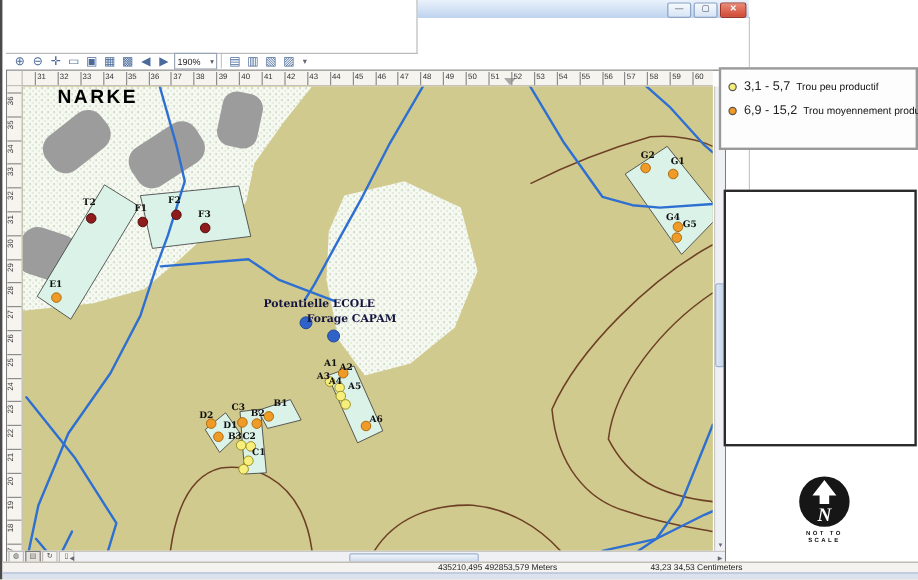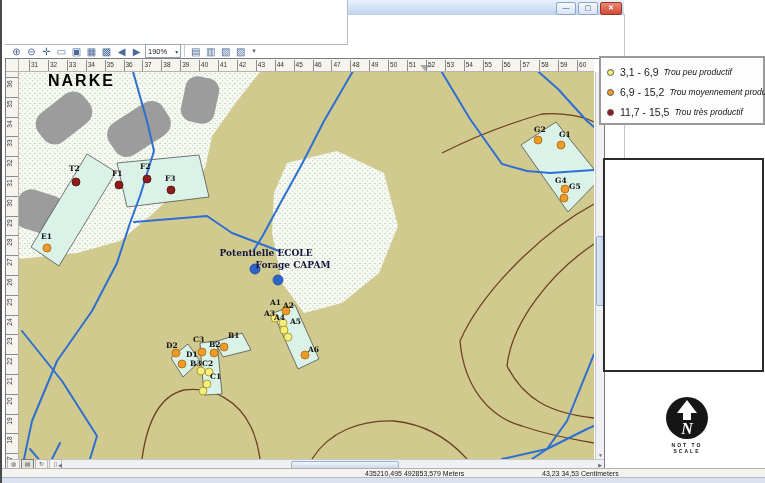--- a/index.html
+++ b/index.html
@@ -41,21 +41,21 @@
   .hscroll{position:absolute;left:0;bottom:0;width:598px;height:10px;background:#eef0f4;border-top:1px solid #c8c8c8;box-sizing:border-box;display:flex;align-items:center;}
   .viewbtn{width:11px;height:9px;font-size:6px;line-height:8px;text-align:center;color:#555;border:1px solid #b9b9b9;background:#f4f3ef;margin-left:1px;}
   .viewbtn.active{border-color:#7a7a7a;background:#e6e4dd;}
   .hthumb{position:absolute;left:285px;top:1px;width:108px;height:8px;background:linear-gradient(#f2f6fb,#ccd9ec);border:1px solid #9db1cc;border-radius:2px;box-sizing:border-box;}
   .harrow{position:absolute;top:2px;font-size:5px;color:#667;}
   
   .legendwin{position:absolute;left:597px;top:56px;width:166px;height:69px;background:#fdfdfd;border:2px solid #9a9a9a;box-sizing:border-box;padding:4px 0 0 6px;}
   .legrow{display:flex;align-items:center;height:20px;}
   .legdot{width:7px;height:7px;border-radius:50%;margin-right:6px;flex:0 0 auto;border:1px solid #555;box-sizing:border-box;}
   .legrange{font-size:10.5px;color:#222;margin-right:5px;white-space:nowrap;}
-  .leglabel{font-size:8.5px;color:#111;white-space:nowrap;font-style:italic;}
+  .leglabel{font-size:8.5px;color:#111;white-space:nowrap;}
   
   .whitepanel{position:absolute;left:601px;top:158px;width:161px;height:214px;background:#fff;border:2px solid #2b2b2b;box-sizing:border-box;}
   
   .north{position:absolute;left:655px;top:395px;width:60px;text-align:center;}
   .north .caption{font-size:5px;font-weight:bold;letter-spacing:2px;color:#111;margin-top:1px;}
   
   .statusbar{position:absolute;left:0;top:468px;width:765px;height:9px;background:#f5f3ef;border-top:1px solid #b5b1a8;font-size:7px;color:#222;}
   .coords{position:absolute;left:363px;top:1px;}
   .pagepos{position:absolute;left:540px;top:1px;}
   .bottomstrip{position:absolute;left:0;top:477px;width:765px;height:6px;background:#dbe2ed;border-top:1px solid #aebbd2;box-sizing:border-box;}
@@ -330,33 +330,28 @@
         </span>
       <div class="harrow" style="left:52px">◀</div>
       <div class="hthumb"></div>
       <div class="harrow" style="right:2px">▶</div>
     </div>
   </div>
 
   <div class="legendwin" id="legendwin">
       <div class="legrow">
         <span class="legdot" style="background: rgb(247, 239, 124);"></span>
-        <span class="legrange">3,1 - 6,9</span>
+        <span class="legrange">3,1 - 5,7</span>
         <span class="leglabel">Trou peu productif</span>
       </div>
       <div class="legrow">
         <span class="legdot" style="background: rgb(240, 154, 40);"></span>
         <span class="legrange">6,9 - 15,2</span>
         <span class="leglabel">Trou moyennement productif</span>
       </div>
-      <div class="legrow">
-        <span class="legdot" style="background: rgb(142, 28, 28);"></span>
-        <span class="legrange">11,7 - 15,5</span>
-        <span class="leglabel">Trou très productif</span>
-      </div>
     </div>
 
   <div class="whitepanel"></div>
 
   <div class="north">
     <svg width="46" height="46" viewBox="0 0 46 46" style="display:block;margin:0 auto;">
       <circle cx="23" cy="23" r="21" fill="#161616"></circle>
       <polygon points="23,5 33,18 27,18 27,25 19,25 19,18 13,18" fill="#ffffff"></polygon>
       <text x="23" y="39" text-anchor="middle" font-family="Liberation Serif,serif" font-style="italic" font-weight="bold" font-size="16" fill="#ffffff">N</text>
     </svg>

